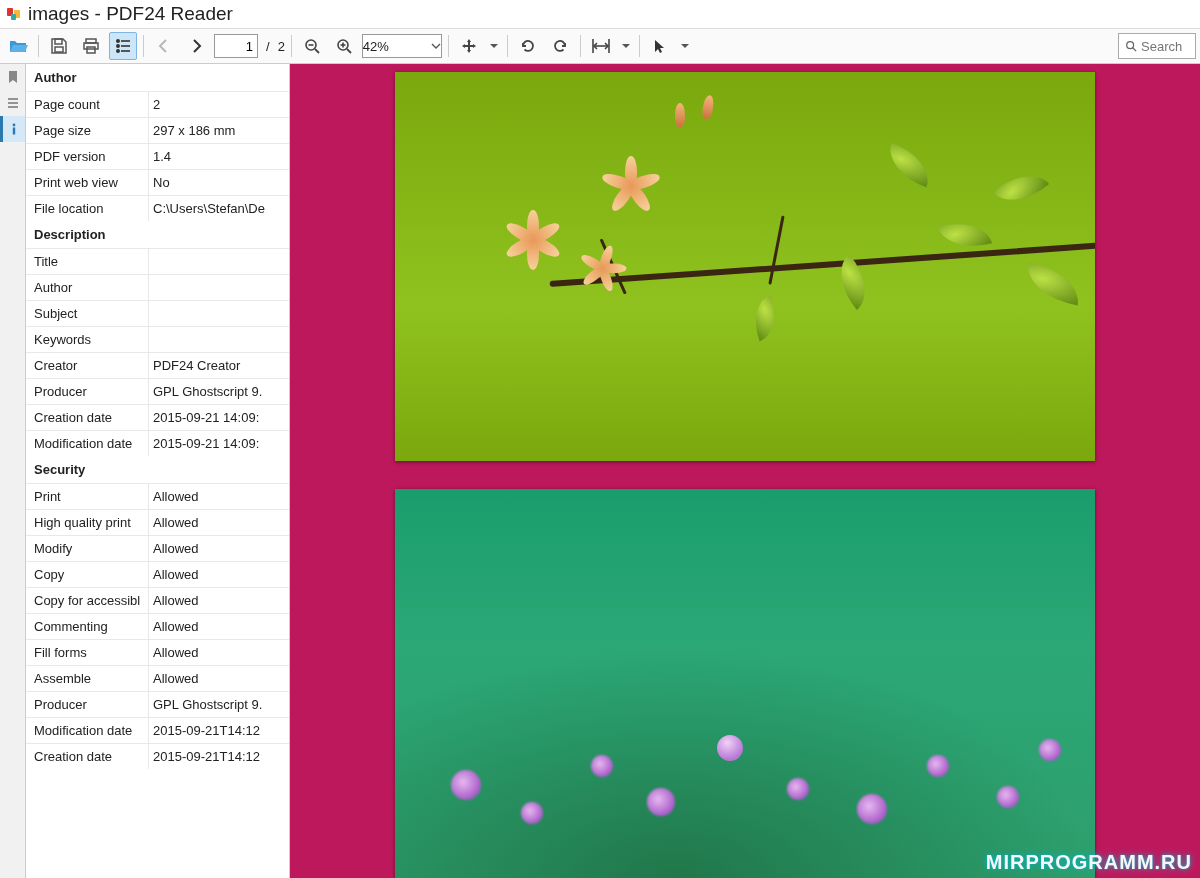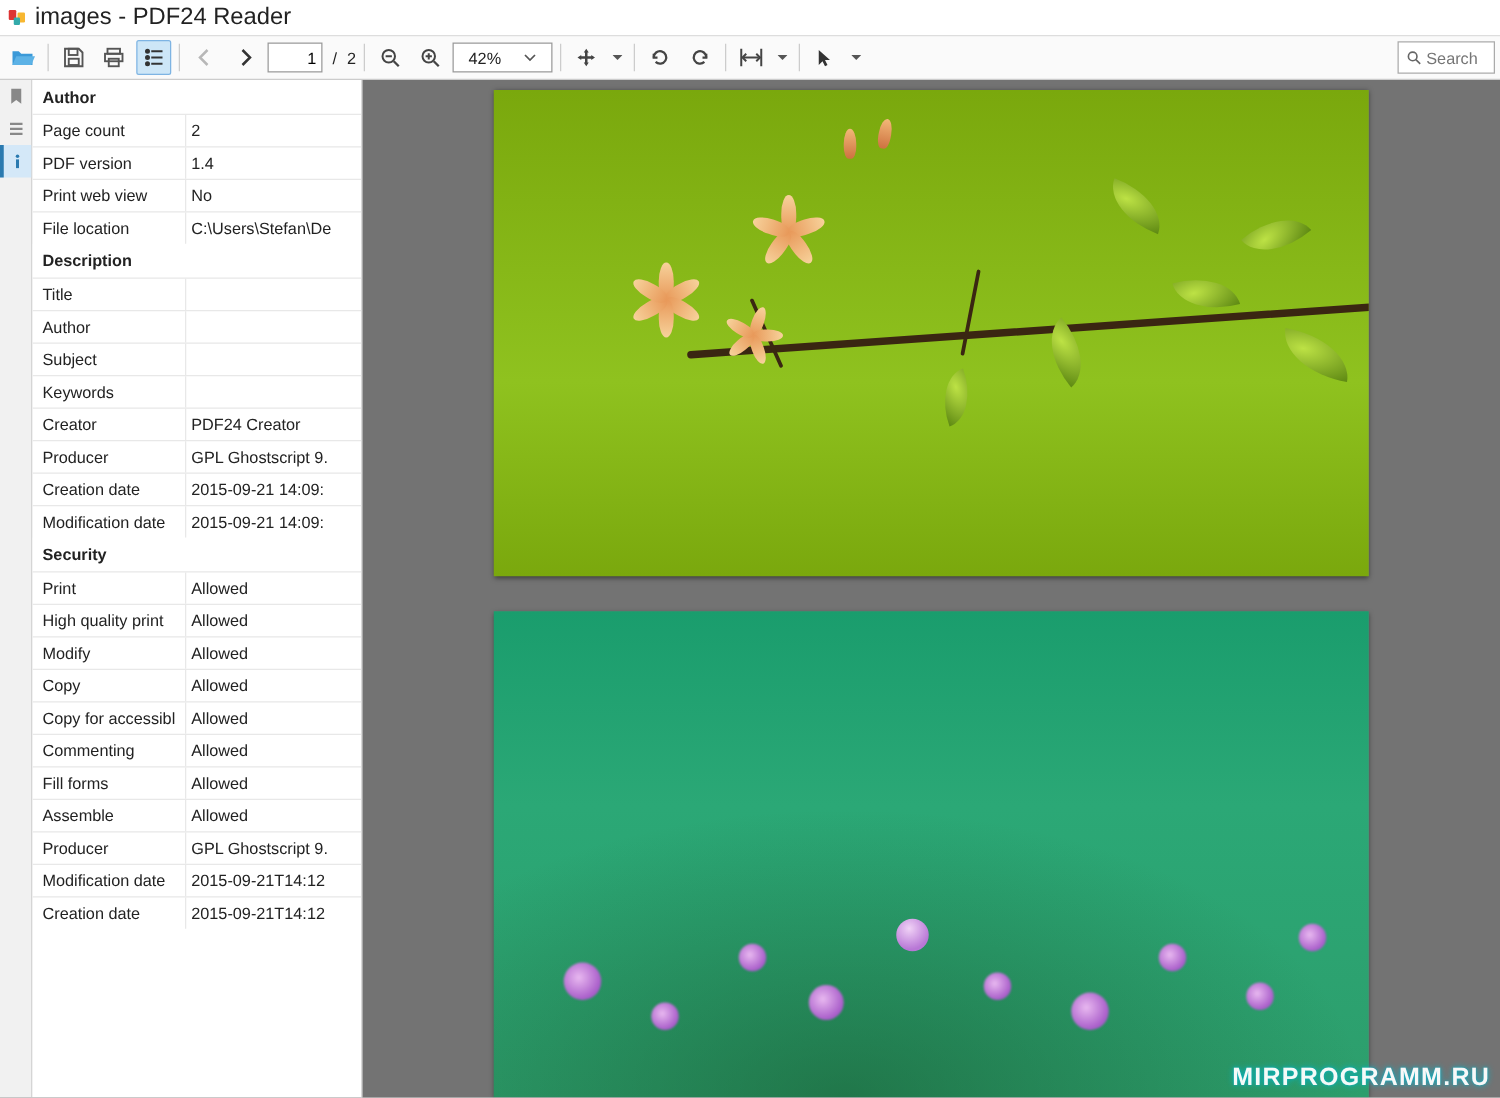--- a/index.html
+++ b/index.html
@@ -8,35 +8,35 @@
   .app-icon { width: 16px; height: 16px; position: relative; }
   .app-icon svg { width: 16px; height: 16px; }
   .title-text { font-size: 19px; }
   .toolbar { height: 36px; border-top: 1px solid #ddd; border-bottom: 1px solid #ccc; background: #fafafa; display: flex; align-items: center; padding: 0 4px; gap: 4px; }
   .tbtn { width: 28px; height: 28px; display: flex; align-items: center; justify-content: center; border: 1px solid transparent; border-radius: 2px; cursor: pointer; }
   .tbtn.active { background: #cde6f7; border: 1px solid #7eb4e3; }
   .tbtn svg, .mini svg { pointer-events: none; }
   .tsep { width: 1px; height: 22px; background: #ccc; margin: 0 2px; }
   .page-input { width: 44px; height: 24px; border: 1px solid #999; text-align: right; padding: 0 4px; font-size: 13px; }
   .page-slash { padding: 0 4px; }
-  .zoom-select { width: 80px; height: 24px; border: 1px solid #999; background: #fff; display: flex; align-items: center; justify-content: space-between; padding: 0 12px; font-size: 13px; }
+  .zoom-select { width: 80px; height: 24px; border: 1px solid #999; background: #fff; display: flex; align-items: center; justify-content: space-between; padding: 0 0; font-size: 13px; }
   .mini { width: 14px; height: 28px; display: flex; align-items: center; justify-content: center; cursor: pointer; }
   .spacer { flex: 1; }
   .search-box { display: flex; align-items: center; border: 1px solid #aaa; height: 26px; padding: 0 6px; width: 78px; gap: 4px; background: #fff; }
   .search-box input { border: none; outline: none; width: 48px; font-size: 13px; color: #701a75; }
   .main { display: flex; height: calc(878px - 28px - 36px); }
   .left-rail { width: 26px; background: #f1f1f1; border-right: 1px solid #ccc; display: flex; flex-direction: column; }
   .rail-btn { height: 26px; display: flex; align-items: center; justify-content: center; cursor: pointer; }
   .rail-btn.selected { background: #d4e8f8; border-left: 3px solid #2a7ab0; }
   .sidebar { width: 264px; border-right: 1px solid #ccc; overflow-y: scroll; background: #fff; position: relative; }
   .group-header { font-weight: bold; padding: 6px 8px; background: #fff; }
   .prop-row { display: flex; border-top: 1px solid #e8e8e8; }
   .prop-row .k { width: 122px; padding: 5px 4px 5px 8px; white-space: nowrap; overflow: hidden; }
   .prop-row .v { flex: 1; padding: 5px 4px; white-space: nowrap; border-left: 1px solid #e8e8e8; overflow: hidden; }
-  .viewer { flex: 1; background: #737373; overflow: hidden; position: relative; display: flex; flex-direction: column; align-items: center; padding-top: 8px; gap: 28px; }
+  .viewer { flex: 1; background: #be185d; overflow: hidden; position: relative; display: flex; flex-direction: column; align-items: center; padding-top: 8px; gap: 28px; }
   .page { width: 700px; height: 438px; background: #8bc34a; position: relative; box-shadow: 0 1px 4px rgba(0,0,0,0.5); overflow: hidden;}
   .page1 { background: linear-gradient(180deg,#7aa80d 0%, #8fc21f 60%, #7aa80d 100%); }
   .branch { position: absolute; left: 22%; top: 48%; width: 90%; height: 6px; background: #3a2612; transform: rotate(-4deg); border-radius: 3px; }
   .branch::before, .branch::after { content:""; position:absolute; background:#3a2612; border-radius:3px; }
   .branch::before { left: 10%; top: -40px; width: 3px; height: 60px; transform: rotate(-20deg); }
   .branch::after { left: 36%; top: -50px; width: 3px; height: 70px; transform: rotate(15deg); }
   .leaf { position:absolute; width:48px; height:30px; background:radial-gradient(ellipse at 30% 40%, #bde245, #5d8812); border-radius: 0 100% 0 100% / 0 100% 0 100%; }
   .flower { position:absolute; width:46px; height:46px; }
   .petal { position:absolute; left:20px; top:6px; width:12px; height:30px; background:linear-gradient(180deg,#f7d29b,#e8995a); border-radius:50% 50% 40% 40%; transform-origin: 50% 100%; }
   .bud { position:absolute; width:10px; height:24px; background:linear-gradient(180deg,#f2b878,#ce7240); border-radius:50% 50% 40% 40%; }
@@ -215,20 +215,24 @@
     </div>
   </div>
 
   <div class="sidebar" id="sidebar">
       <div class="group-header">Author</div>
       <div class="prop-row">
         <div class="k">Page count</div>
         <div class="v">2</div>
       </div>
       <div class="prop-row">
+        <div class="k">Page size</div>
+        <div class="v">297 x 186 mm</div>
+      </div>
+      <div class="prop-row">
         <div class="k">PDF version</div>
         <div class="v">1.4</div>
       </div>
       <div class="prop-row">
         <div class="k">Print web view</div>
         <div class="v">No</div>
       </div>
       <div class="prop-row">
         <div class="k">File location</div>
         <div class="v">C:\Users\Stefan\De</div>

